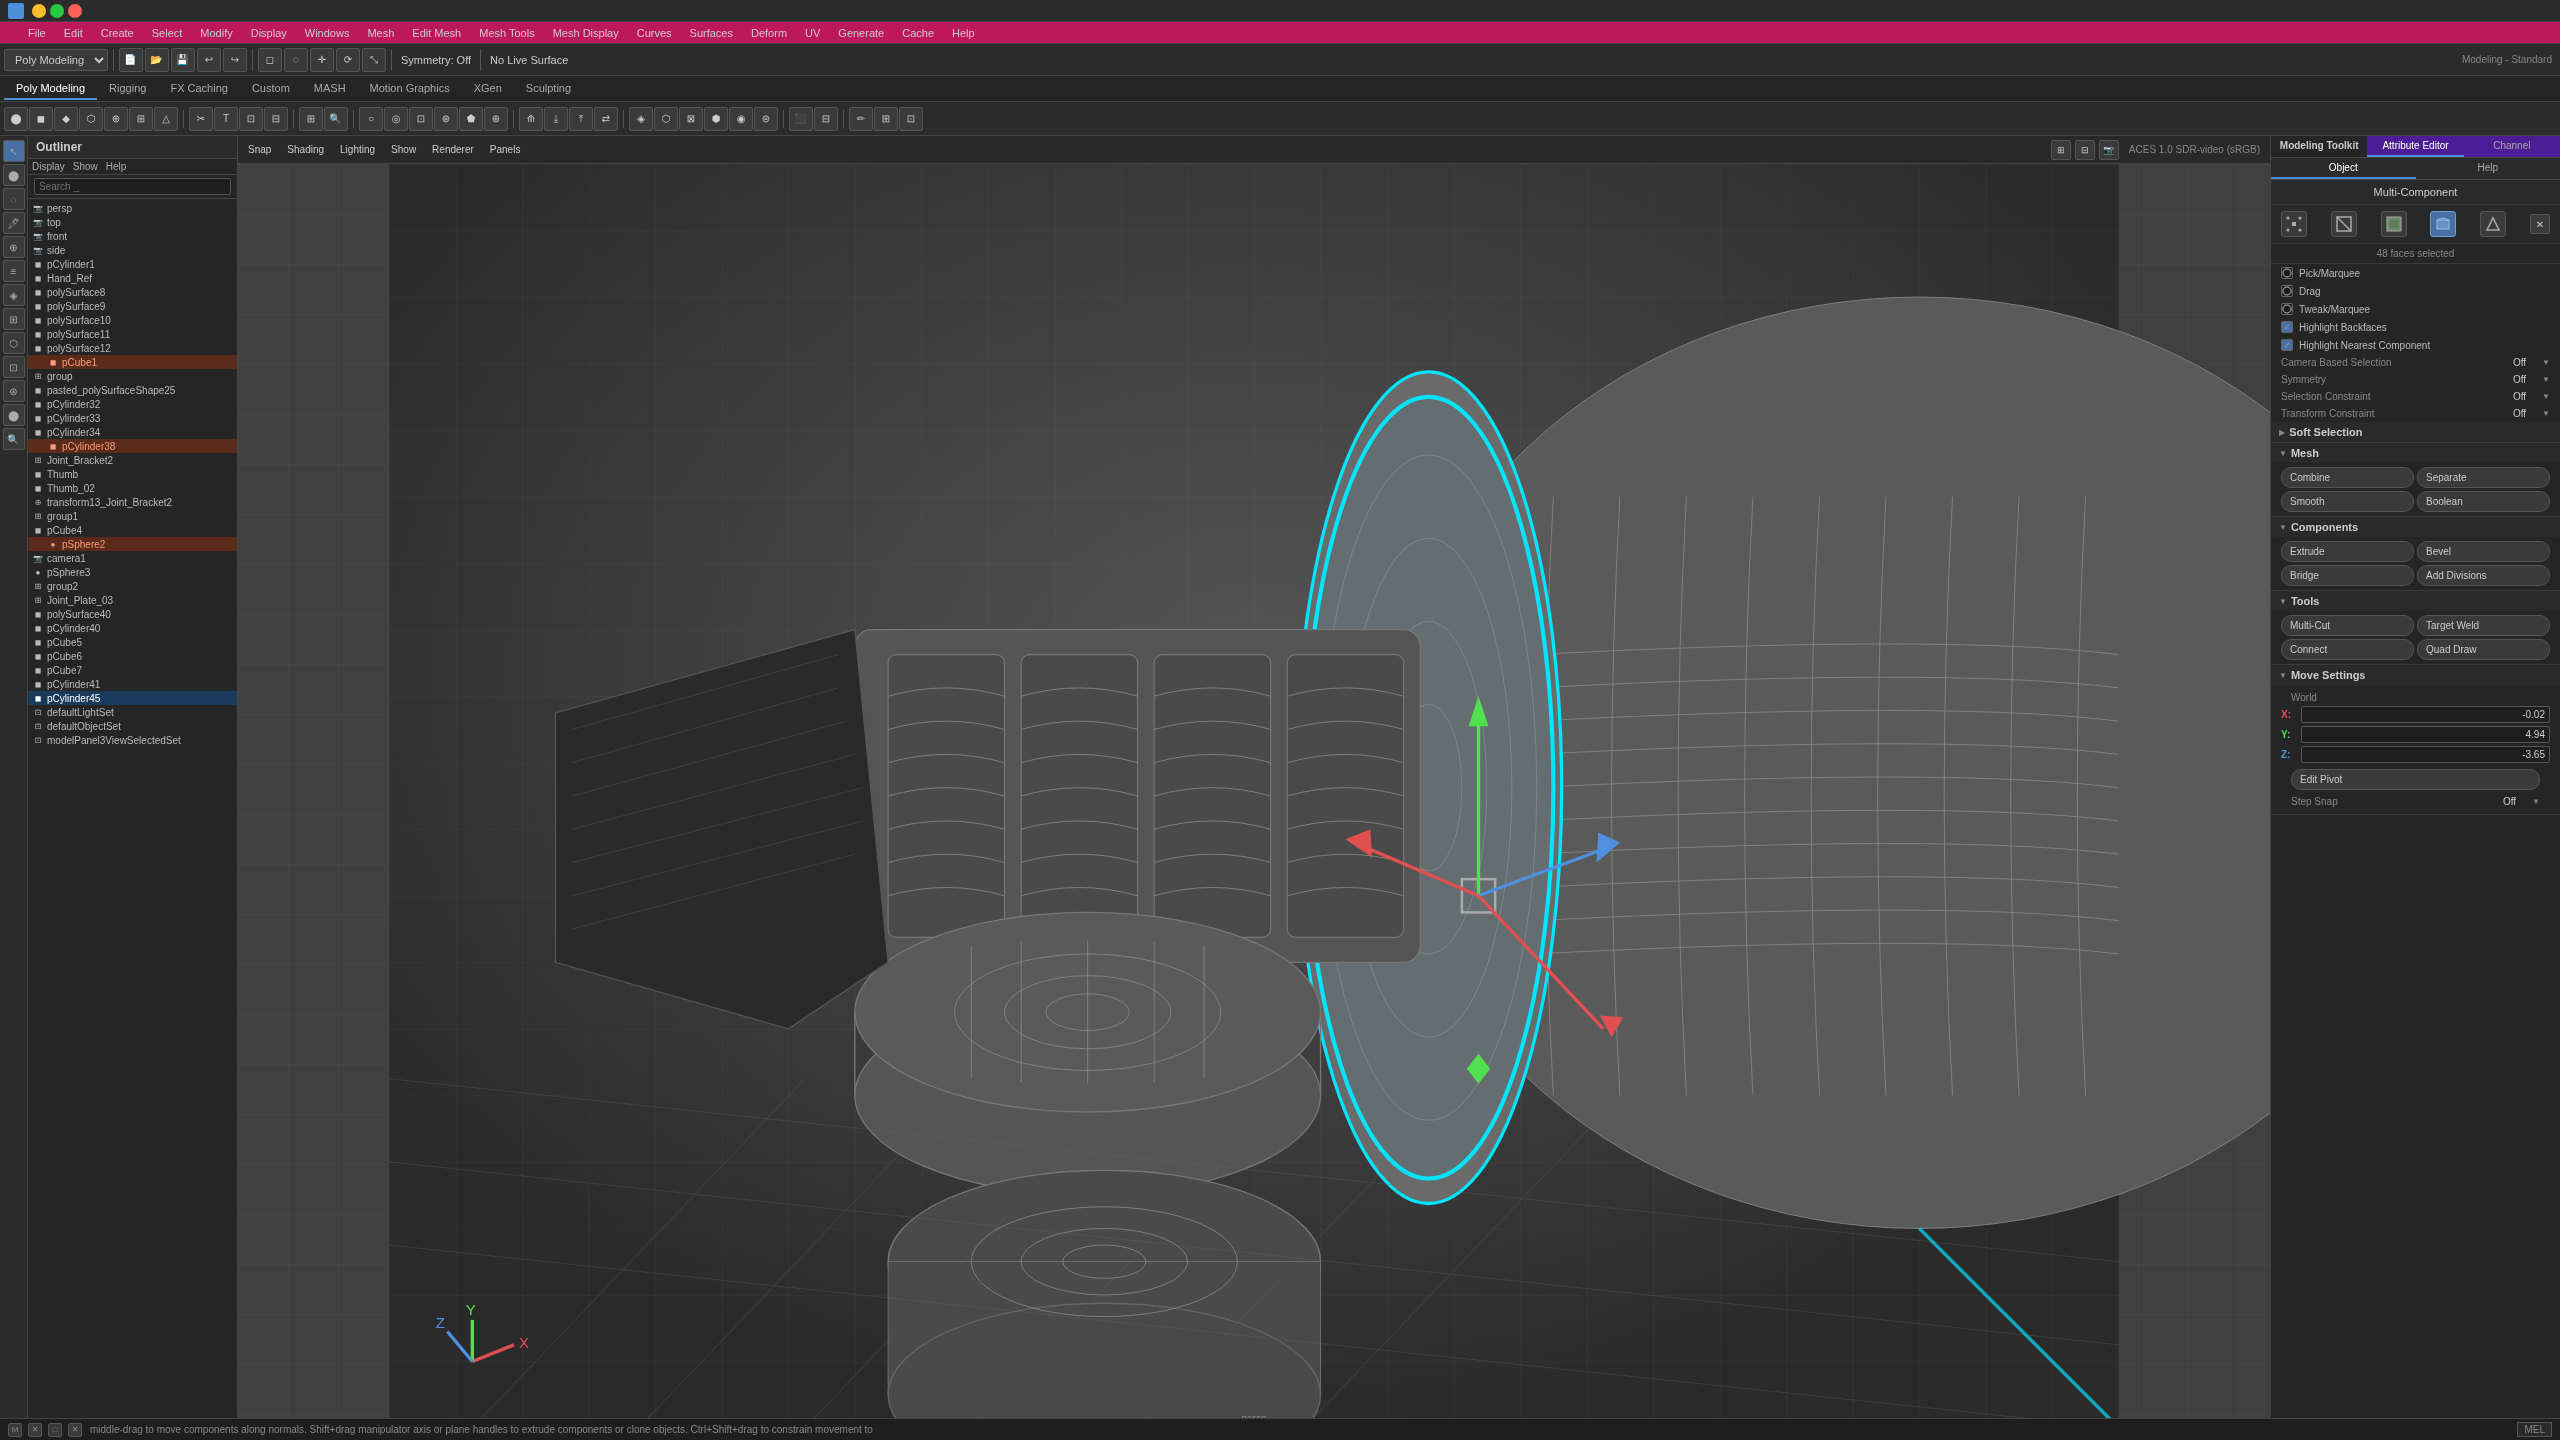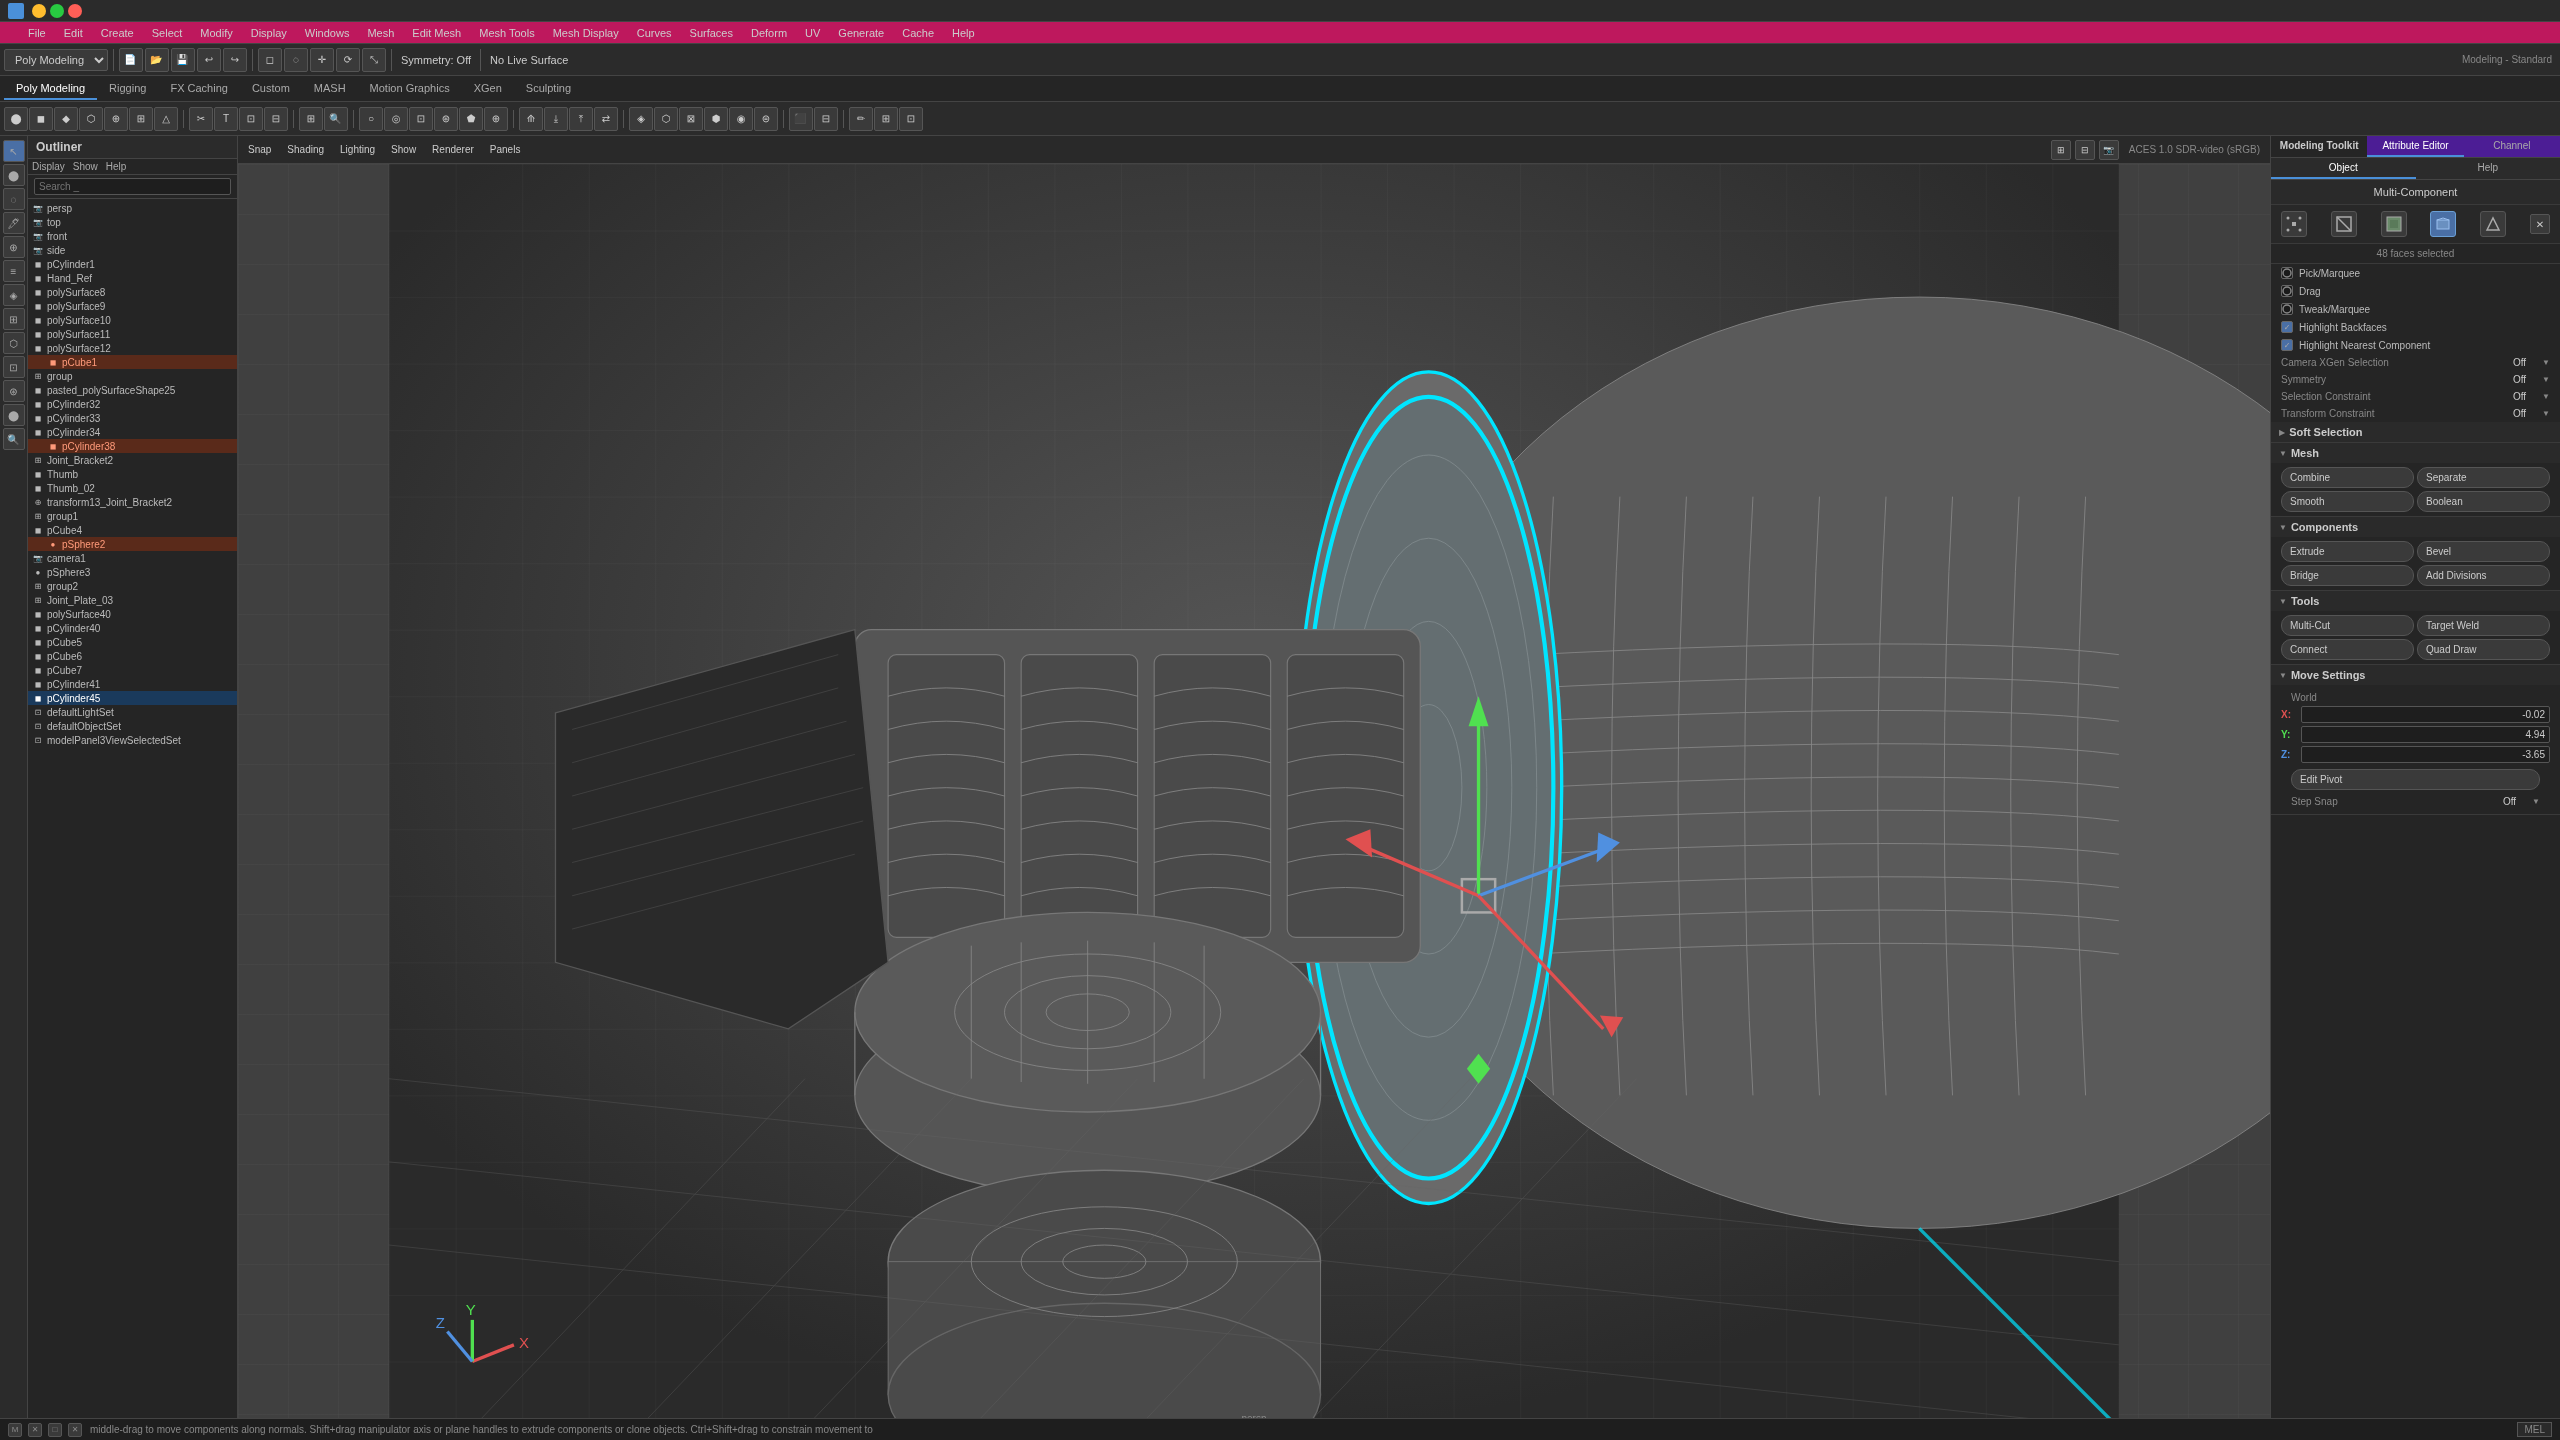--- a/index.html
+++ b/index.html
@@ -1187,21 +1187,21 @@
       <div class="right-option">
         <div class="option-checkbox checked">✓</div>
         <span>Highlight Backfaces</span>
       </div>
       <div class="right-option">
         <div class="option-checkbox checked">✓</div>
         <span>Highlight Nearest Component</span>
       </div>
 
       <div class="setting-row">
-        <span class="setting-label">Camera XGen Selection</span>
+        <span class="setting-label">Camera Based Selection</span>
         <div class="setting-dropdown">
           <span>Off</span>
           <span class="setting-dropdown-arrow">▼</span>
         </div>
       </div>
 
       <div class="setting-row">
         <span class="setting-label">Symmetry</span>
         <div class="setting-dropdown">
           <span>Off</span>

